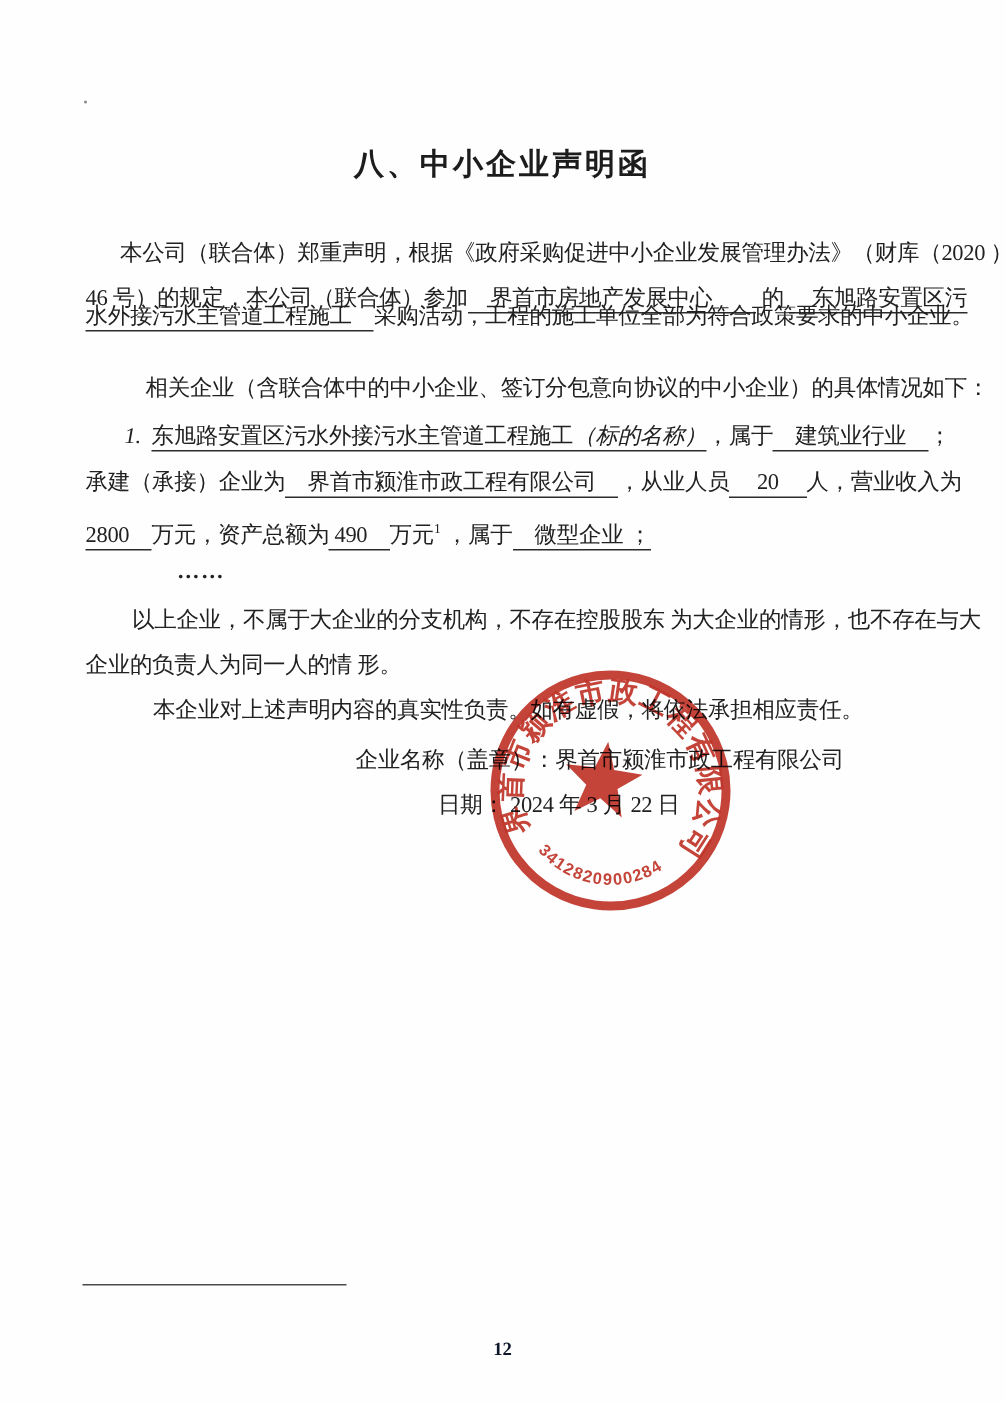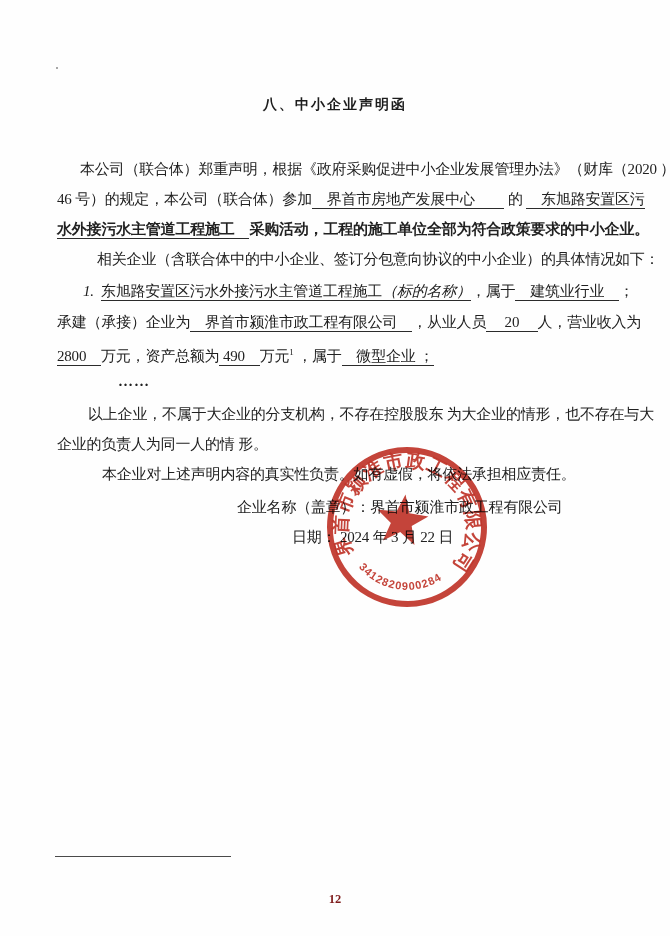--- a/index.html
+++ b/index.html
@@ -9,21 +9,21 @@
     background:#fefefe;
     font-family:"Liberation Serif","DejaVu Serif",serif;
     color:#212121;
     overflow:hidden;
   }
   .title{
     position:absolute;
     top:96px;left:0;right:0;
     margin:0;
     text-align:center;
-    font-size:14px;
+    font-size:20px;
     font-weight:bold;
     letter-spacing:2px;
     color:#1c1c1c;
   }
   .line{
     position:absolute;
     white-space:pre;
     font-size:15px;
     line-height:22px;
     letter-spacing:-0.2px;
@@ -59,36 +59,36 @@
     line-height:18px;
     color:#262626;
   }
   .footnote sup{font-size:8px;margin-right:10px;}
   .pagenum{
     position:absolute;
     left:0;right:0;top:892px;
     text-align:center;
     font-size:12.5px;
     font-weight:600;
-    color:#7f1d1d;
+    color:#0f172a;
   }
 </style>
 </head>
 <body>
 
 <div class="page">
 
   <div class="speck"></div>
 
   <h1 class="title">八、中小企业声明函</h1>
 
   <div id="doc-body">
       <div class="line" style="left: 80px; top: 158px;"><span>本公司（联合体）郑重声明，根据《政府采购促进中小企业发展管理办法》（财库（2020 ）</span></div>
       <div class="line" style="left: 57px; top: 188px;"><span>46 号）的规定，本公司（联合体）参加</span><span class="u">　界首市房地产发展中心　　</span><span> 的 </span><span class="u">　东旭路安置区污</span></div>
-      <div class="line" style="left: 57px; top: 218px; font-weight: bold;"><span class="u">水外接污水主管道工程施工　</span><span>采购活动，工程的施工单位全部为符合政策要求的中小企业。</span></div>
+      <div class="line" style="left: 57px; top: 200px;"><span class="u">水外接污水主管道工程施工　</span><span>采购活动，工程的施工单位全部为符合政策要求的中小企业。</span></div>
       <div class="line" style="left: 57px; top: 248px; margin-left: 40px;"><span>相关企业（含联合体中的中小企业、签订分包意向协议的中小企业）的具体情况如下：</span></div>
       <div class="line" style="left: 83px; top: 280px;"><span class="i">1.</span><span>  </span><span class="u">东旭路安置区污水外接污水主管道工程施工</span><span class="u i">（标的名称）</span><span>，属于</span><span class="u">　建筑业行业　</span><span>；</span></div>
       <div class="line" style="left: 57px; top: 311px;"><span>承建（承接）企业为</span><span class="u">　界首市颍淮市政工程有限公司　</span><span>，从业人员</span><span class="u">　 20 　</span><span>人，营业收入为</span></div>
       <div class="line" style="left: 57px; top: 341px;"><span class="u">2800　</span><span>万元，资产总额为</span><span class="u"> 490　</span><span>万元</span><span class="sup">1</span><span> ，属于</span><span class="u">　微型企业 ；</span></div>
       <div class="line bold" style="left: 118px; top: 370px;"><span>……</span></div>
       <div class="line" style="left: 88px; top: 403px;"><span>以上企业，不属于大企业的分支机构，不存在控股股东 为大企业的情形，也不存在与大</span></div>
       <div class="line" style="left: 57px; top: 433px;"><span>企业的负责人为同一人的情 形。</span></div>
       <div class="line" style="left: 88px; top: 463px; margin-left: 14px;"><span>本企业对上述声明内容的真实性负责。如有虚假，将依法承担相应责任。</span></div>
       <div class="line" style="left: 210px; top: 496px; margin-left: 27px;"><span>企业名称（盖章）：界首市颍淮市政工程有限公司</span></div>
       <div class="line" style="left: 292px; top: 526px;"><span>日期： 2024 年 3 月 22 日</span></div>

